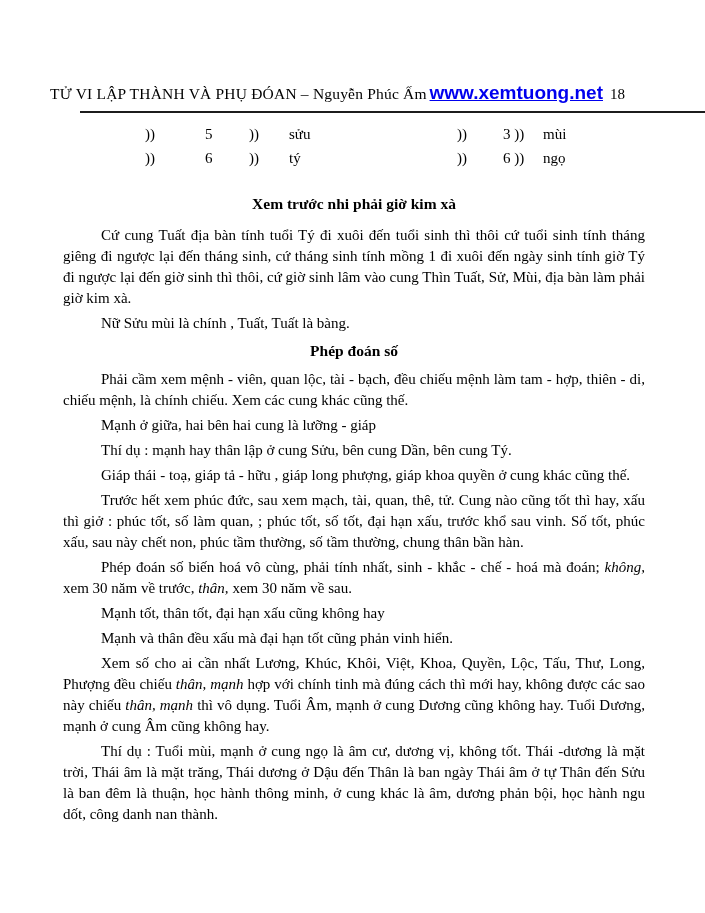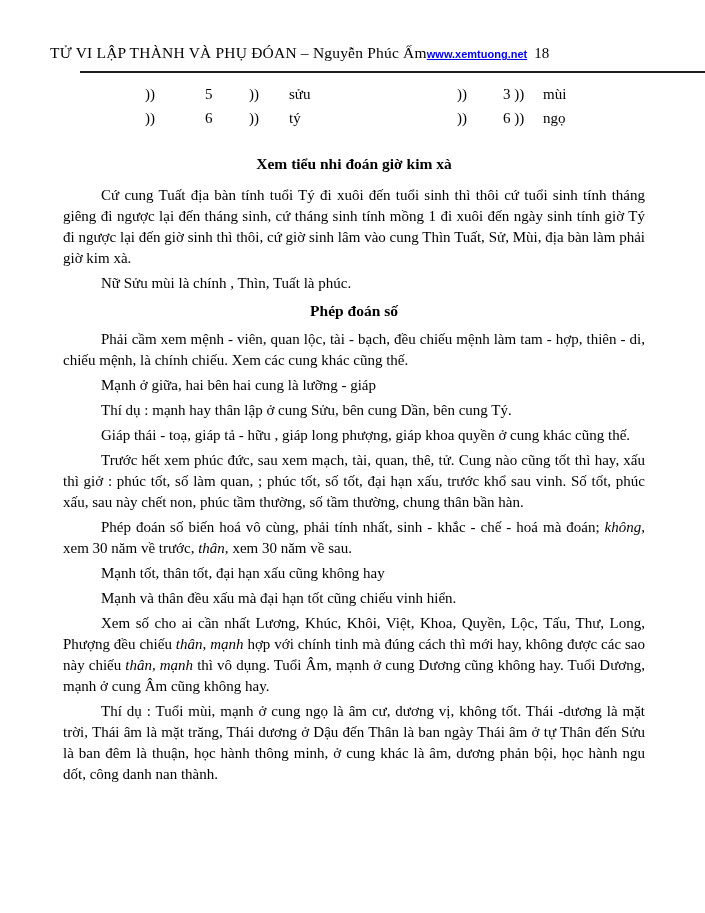--- a/index.html
+++ b/index.html
@@ -10,34 +10,36 @@
     background: #ffffff;
     color: #000000;
     font-family: "Liberation Serif", serif;
     font-size: 15px;
     overflow: hidden;
     box-sizing: border-box;
     padding-top: 43px;
   }
   .header {
     display: flex;
+    justify-content: space-between;
     align-items: baseline;
     margin: 0 80px 0 50px;
     line-height: 19px;
     white-space: nowrap;
   }
   .header-title { font-size: 15.5px; letter-spacing: 0.2px; }
   .header-right { display: flex; align-items: baseline; gap: 7px; }
   .site-link {
     font-family: "Liberation Sans", sans-serif;
     font-weight: bold;
-    font-size: 11px;
+    font-size: 19px;
     color: #0000ee;
     text-decoration: underline;
     cursor: pointer;
+    margin-top: 40px;
   }
   .page-num { font-size: 15px; }
   .rule {
     margin: 7px 0 0 80px;
     border-top: 2px solid #1c1c1c;
   }
   .hour-table { margin: 9px 0 0 145px; }
   .hour-row { display: flex; line-height: 24px; }
   .hour-row .c1 { width: 60px; }
   .hour-row .c2 { width: 44px; }
@@ -95,37 +97,37 @@
       <span class="c3">))</span>
       <span class="c4">tý</span>
       <span class="c5">))</span>
       <span class="c6">6 ))</span>
       <span class="c7">ngọ</span>
     </div>
   </div>
 
   <div class="content">
 
-    <p class="heading h1">Xem tiểu nhi đoán giờ kim xà</p>
+    <p class="heading h1">Xem trước nhi phải giờ kim xà</p>
 
     <p class="para">Cứ cung Tuất địa bàn tính tuổi Tý đi xuôi đến tuổi sinh thì thôi cứ tuổi sinh tính tháng giêng đi ngược lại đến tháng sinh, cứ tháng sinh tính mồng 1 đi xuôi đến ngày sinh tính giờ Tý đi ngược lại đến giờ sinh thì thôi, cứ giờ sinh lâm vào cung Thìn Tuất, Sử, Mùi, địa bàn làm phải giờ kim xà.</p>
-    <p class="para">Nữ Sửu mùi là chính , Thìn, Tuất là phúc.</p>
+    <p class="para">Nữ Sửu mùi là chính , Tuất, Tuất là bàng.</p>
 
     <p class="heading h2">Phép đoán số</p>
 
     <p class="para">Phải cầm xem mệnh - viên, quan lộc, tài - bạch, đều chiếu mệnh làm tam - hợp, thiên - di, chiếu mệnh, là chính chiếu. Xem các cung khác cũng thế.</p>
     <p class="para">Mạnh ở giữa, hai bên hai cung là lưỡng - giáp</p>
     <p class="para">Thí dụ : mạnh hay thân lập ở cung Sửu, bên cung Dần, bên cung Tý.</p>
     <p class="para">Giáp thái - toạ, giáp tả - hữu , giáp long phượng, giáp khoa quyền ở cung khác cũng thế.</p>
     <p class="para">Trước hết xem phúc đức, sau xem mạch, tài, quan, thê, tử. Cung nào cũng tốt thì hay, xấu thì giở : phúc tốt, số làm quan, ; phúc tốt, số tốt, đại hạn xấu, trước khổ sau vinh. Số tốt, phúc xấu, sau này chết non, phúc tầm thường, số tầm thường, chung thân bần hàn.</p>
 
     <p class="para"><span>Phép đoán số biến hoá vô cùng, phải tính nhất, sinh - khắc - chế - hoá mà đoán; </span><i>không,</i><span> xem 30 năm về trước, </span><i>thân,</i><span> xem 30 năm về sau.</span></p>
 
     <p class="para">Mạnh tốt, thân tốt, đại hạn xấu cũng không hay</p>
-    <p class="para">Mạnh và thân đều xấu mà đại hạn tốt cũng chiếu vinh hiển.</p>
+    <p class="para">Mạnh và thân đều xấu mà đại hạn tốt cũng phản vinh hiển.</p>
 
     <p class="para"><span>Xem số cho ai cần nhất Lương, Khúc, Khôi, Việt, Khoa, Quyền, Lộc, Tấu, Thư, Long, Phượng đều chiếu </span><i>thân, mạnh</i><span> hợp với chính tinh mà đúng cách thì mới hay, không được các sao này chiếu </span><i>thân, mạnh</i><span> thì vô dụng. Tuổi Âm, mạnh ở cung Dương cũng không hay. Tuổi Dương, mạnh ở cung Âm cũng không hay.</span></p>
 
     <p class="para">Thí dụ : Tuổi mùi, mạnh ở cung ngọ là âm cư, dương vị, không tốt. Thái -dương là mặt trời, Thái âm là mặt trăng, Thái dương ở Dậu đến Thân là ban ngày Thái âm ở tự Thân đến Sửu là ban đêm là thuận, học hành thông minh, ở cung khác là âm, dương phản bội, học hành ngu dốt, công danh nan thành.</p>
 
   </div>
 
 </div>
 
 </body></html>

